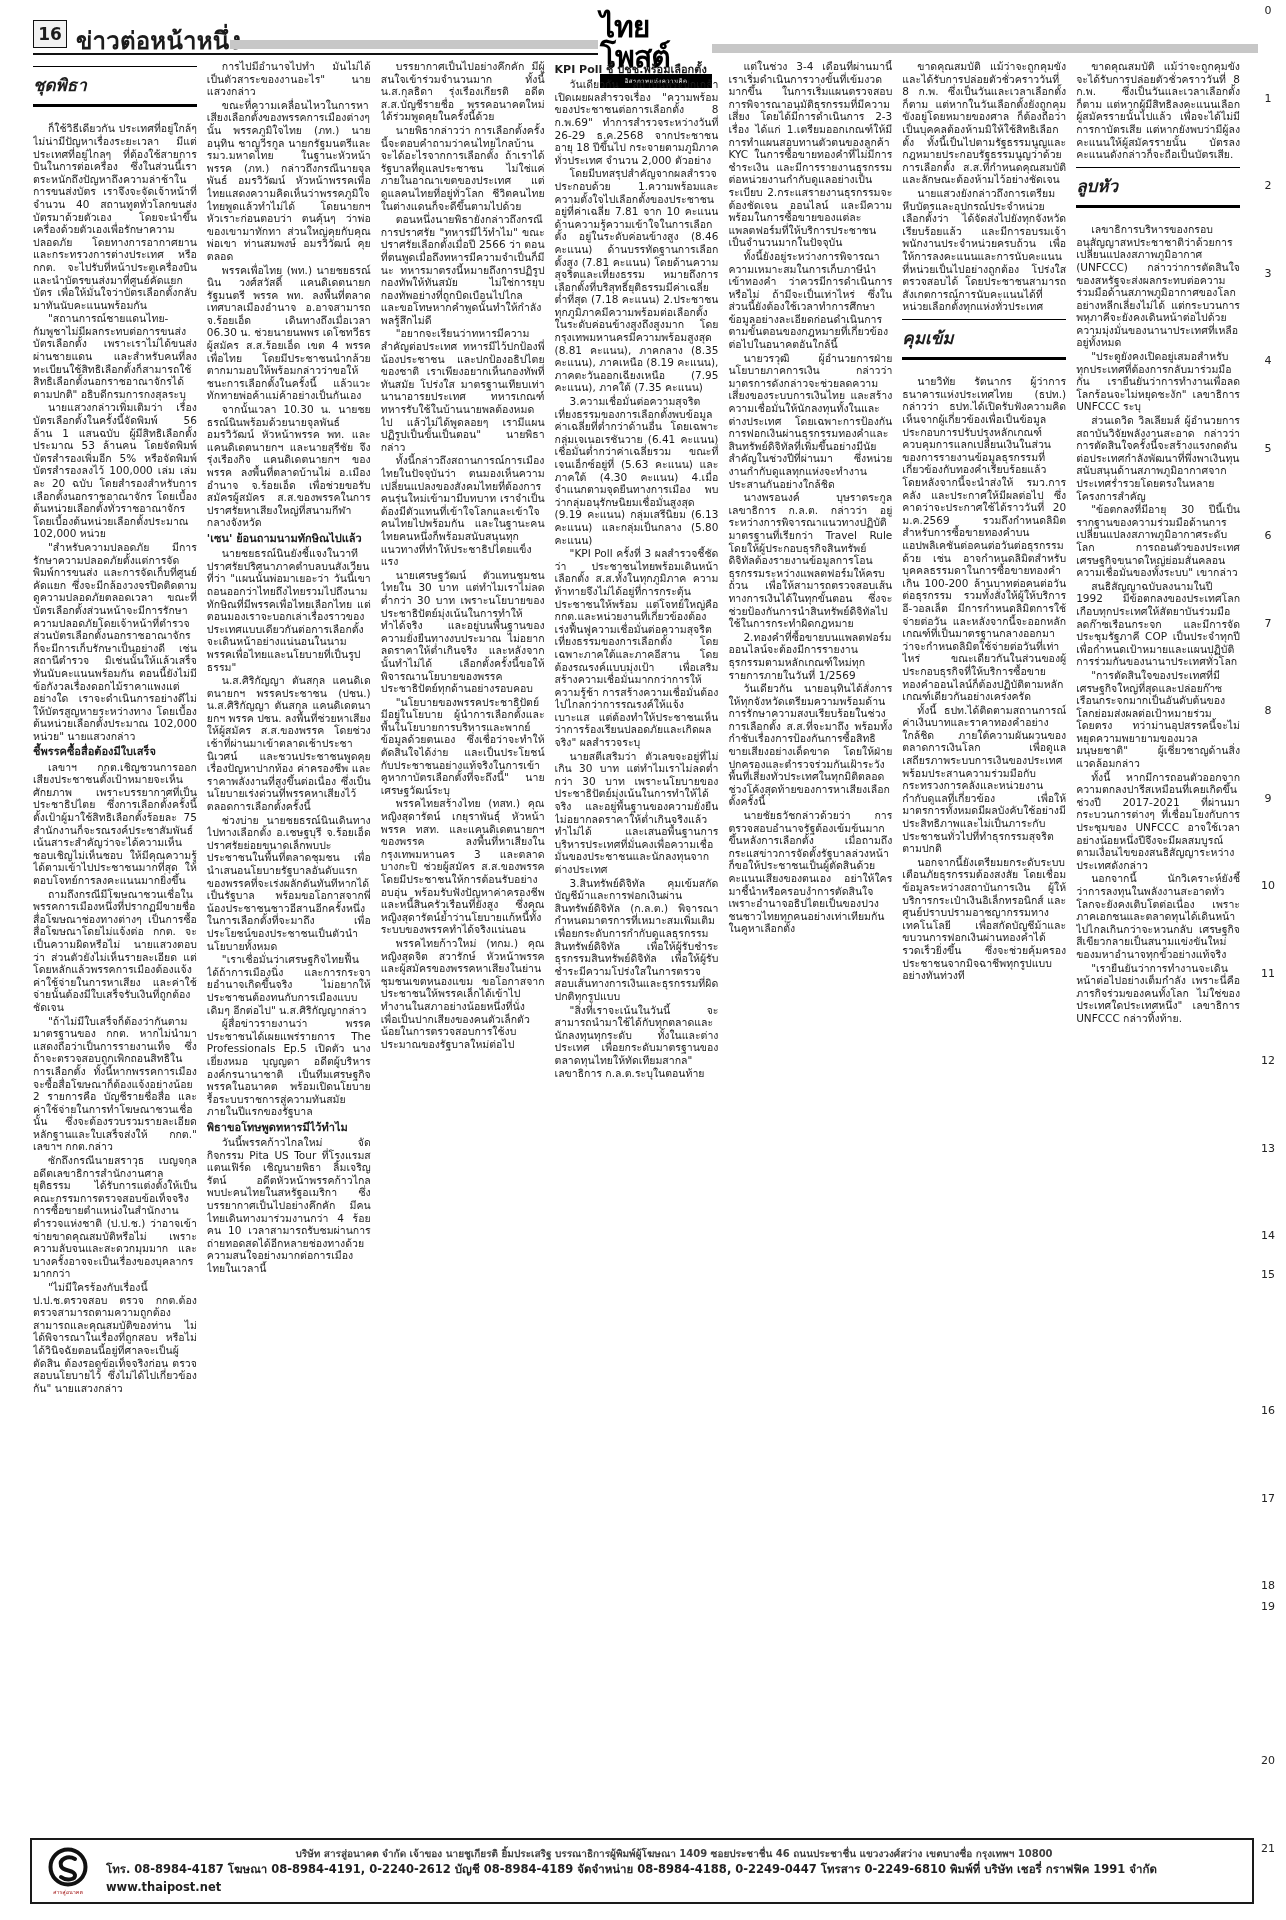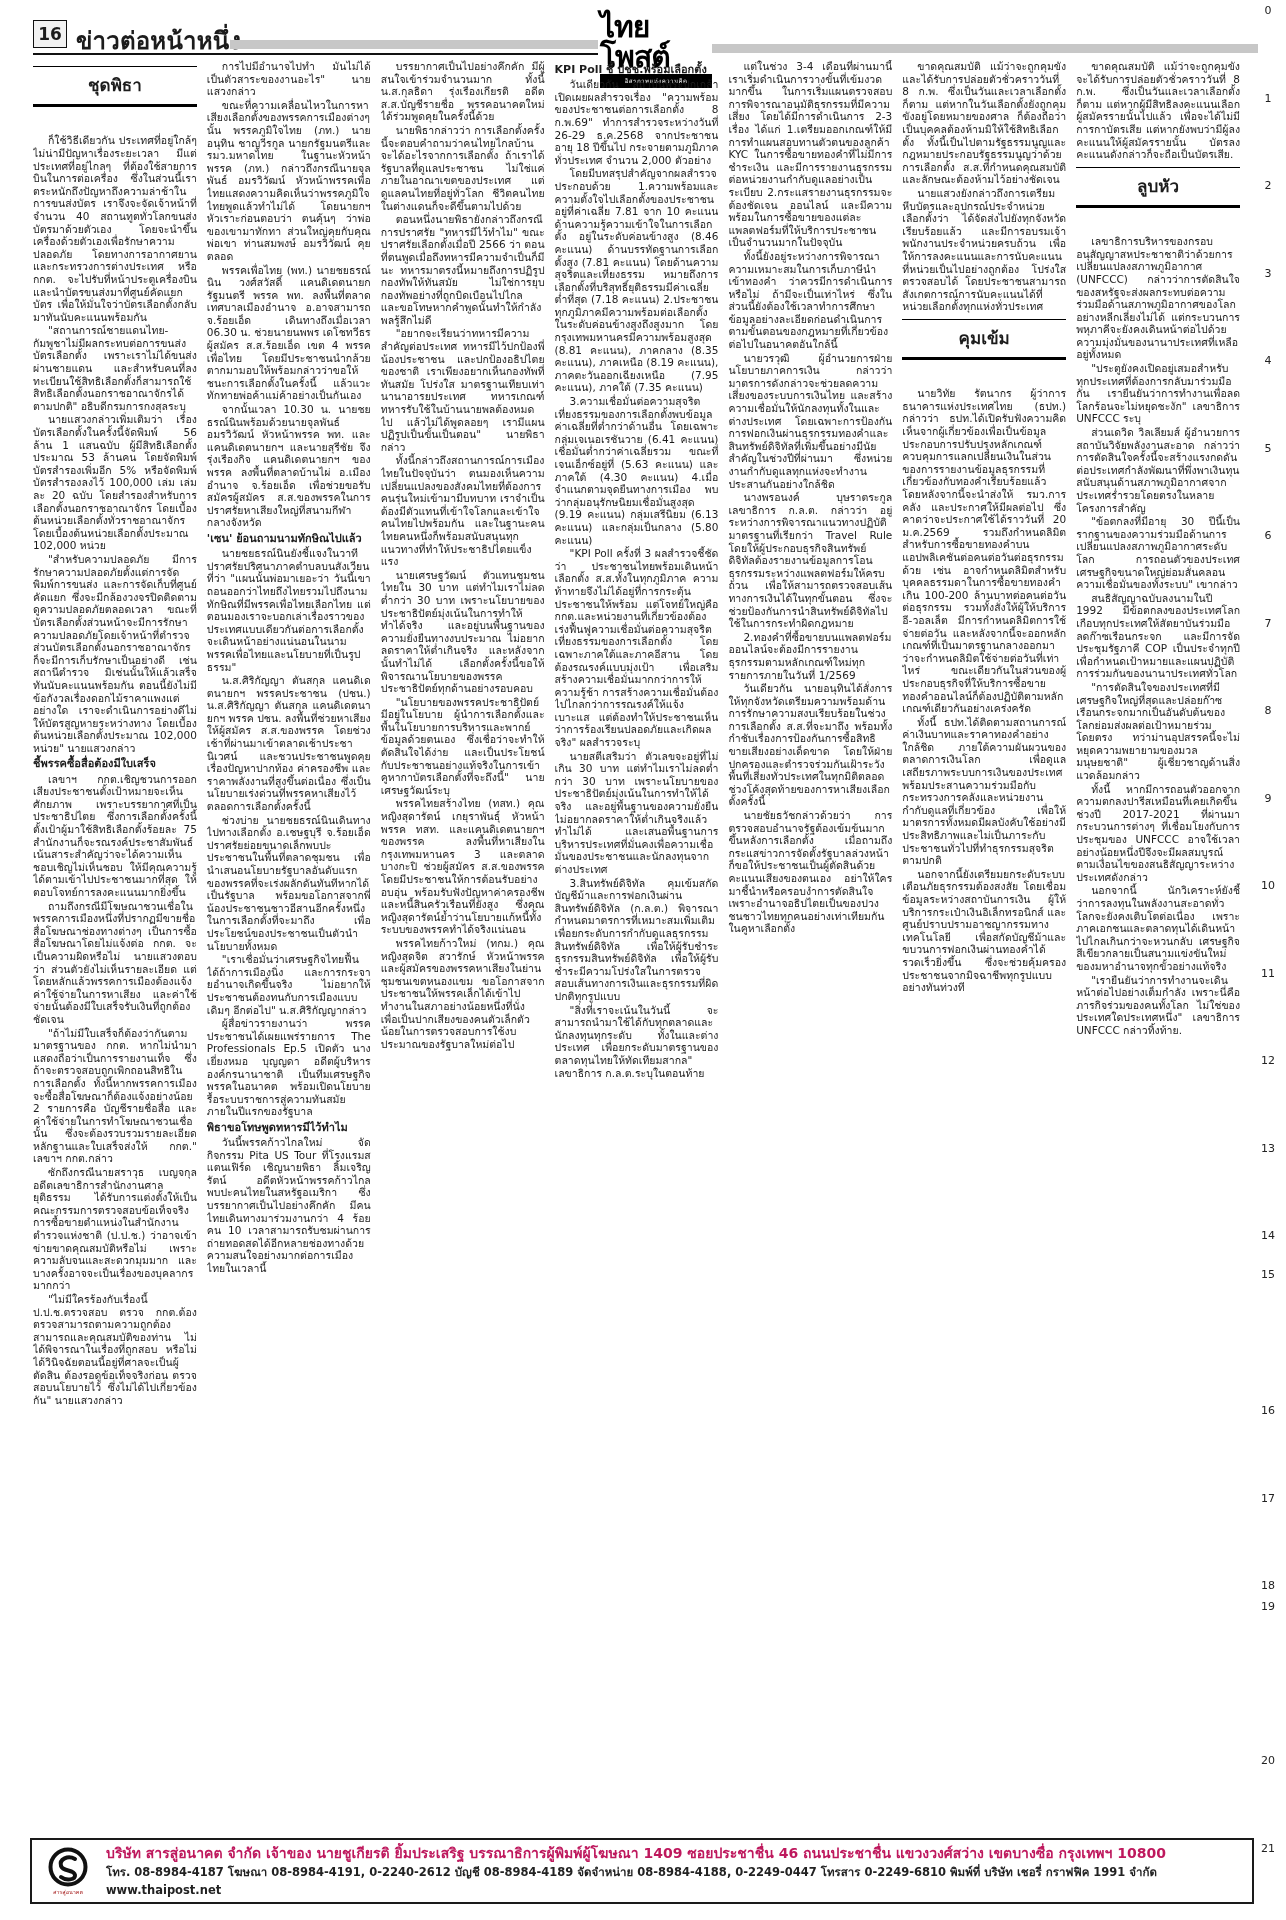--- a/index.html
+++ b/index.html
@@ -17,35 +17,35 @@
   .masthead-title{font-size:30px;font-weight:bold;letter-spacing:-1px;color:#000;
        font-family:"DejaVu Sans",sans-serif;line-height:1;}
   .masthead-tagbar{margin-top:2px;background:#000;color:#fff;font-size:6px;
        text-align:center;padding:2px 1px;letter-spacing:.5px;}
   
   .columns{position:absolute;left:33px;top:60px;width:1207px;height:1762px;
        display:flex;gap:10px;}
   .col{flex:1 1 0;overflow:hidden;font-size:10.5px;line-height:1.2;text-align:justify;
        word-break:break-word;}
   .blk-headline{border-top:1px solid #000;border-bottom:3.5px solid #000;
-       text-align:center;font-weight:bold;font-size:17px;padding:8px 0 9px;margin:6px 0 27px;}
+       text-align:left;font-weight:bold;font-size:17px;padding:8px 0 9px;margin:6px 0 15px;font-style:italic;}
   .blk-subhead{font-weight:bold;margin:3px 0 2px;text-align:left;font-size:11px;}
   .blk-para{margin:0 0 1px;text-indent:15px;}
   
   .fold-numbers{position:absolute;right:8px;top:0;width:20px;height:1920px;}
   .fold-num{position:absolute;right:0;width:20px;text-align:center;font-size:11px;color:#222;}
   
   .footer-box{position:absolute;left:30px;top:1838px;width:1224px;height:66px;
        border:2.5px solid #1a1a1a;background:#fff;display:flex;align-items:center;gap:12px;
        box-sizing:border-box;padding:4px 10px;}
   .footer-logo-wrap{width:52px;display:flex;flex-direction:column;align-items:center;flex:none;}
   .footer-logo{width:40px;height:40px;}
   .footer-logo-caption{font-size:5.5px;color:#a01010;margin-top:1px;}
   .footer-lines{flex:1;}
-  .footer-line1{font-size:14px;font-weight:bold;color:#be185d;line-height:1.5;}
+  .footer-line1{font-size:10px;font-weight:bold;color:#404040;line-height:1.5;text-align:center;}
   .footer-line2{font-size:11.5px;color:#222;line-height:1.5;font-weight:bold;}
 </style>
 </head>
 <body>
 
 <div class="page">
 
   <div class="hdr-pageno">16</div>
   <div class="hdr-section">ข่าวต่อหน้าหนึ่ง</div>
   <div class="hdr-graybar-left"></div>

